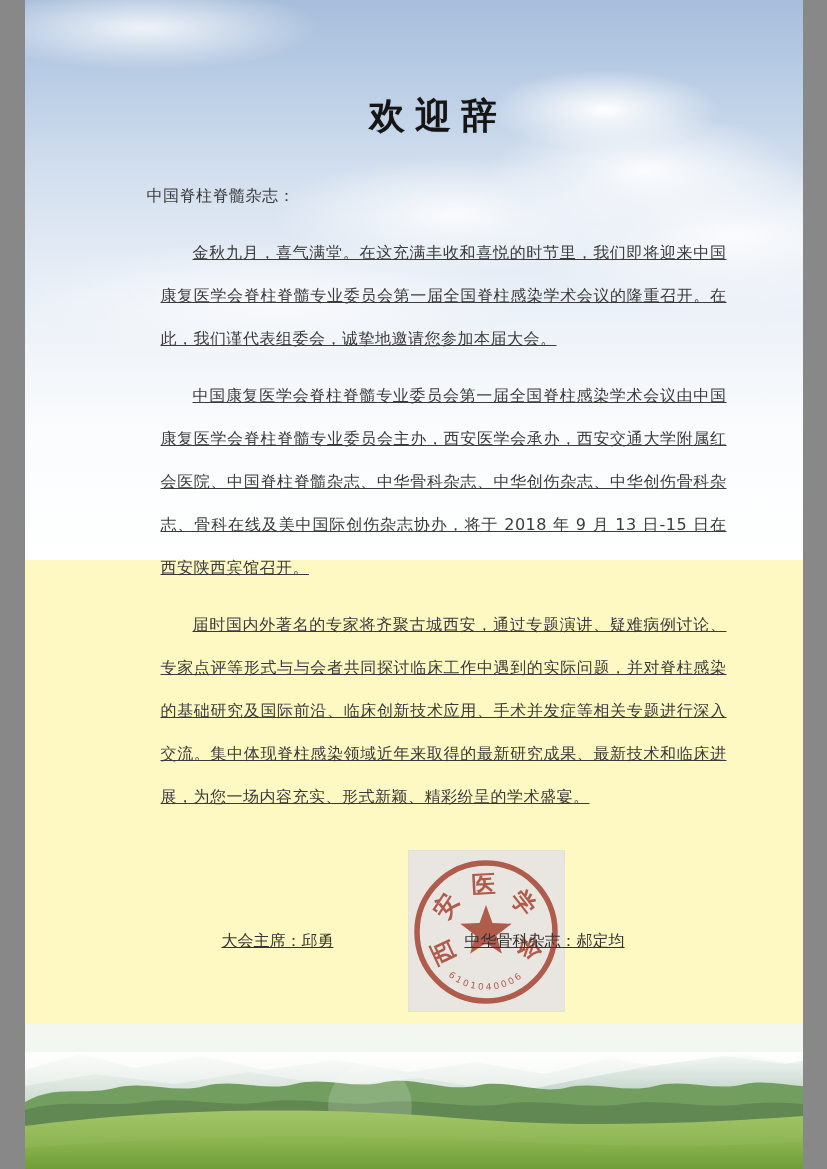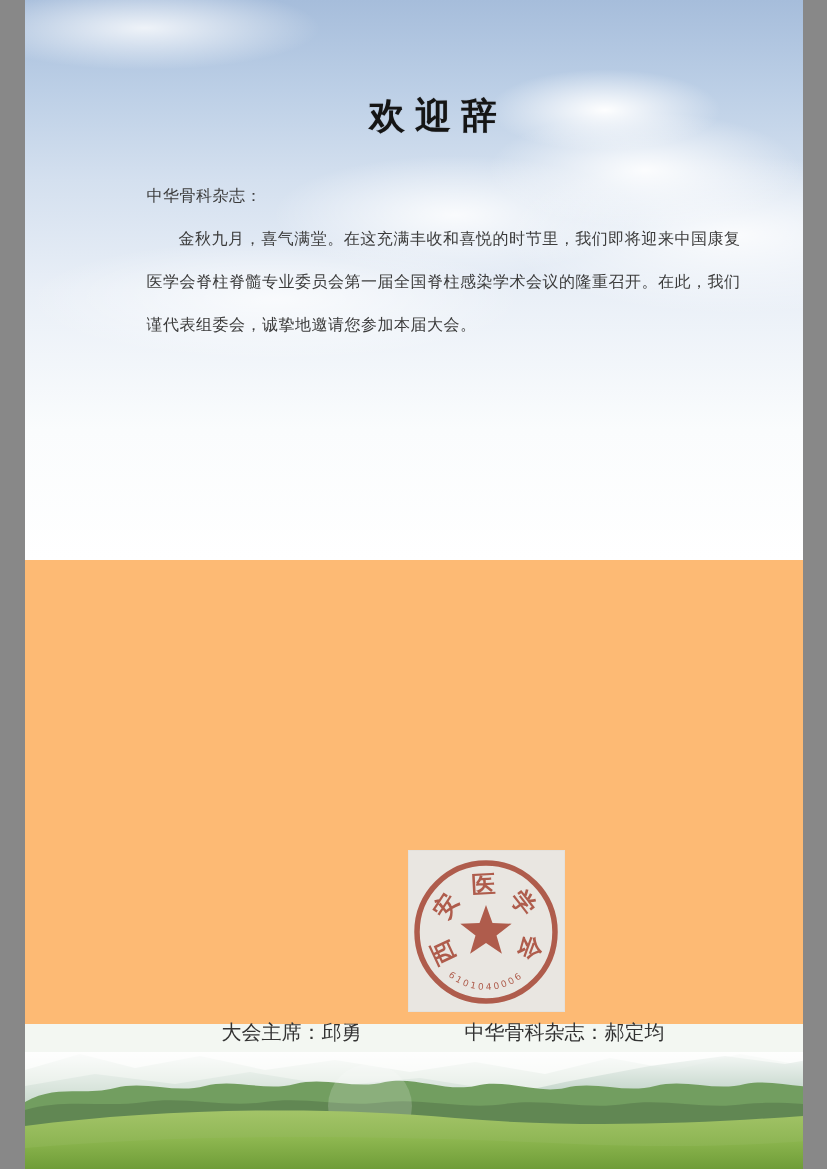--- a/index.html
+++ b/index.html
@@ -2,21 +2,21 @@
 <html style="--sky-top: #a9bedb; --text: #3b3b3b; --seal-red: #a84a38; --stamp-bg: #e9e6e1;"><head>
 <meta charset="utf-8">
 <style>
   :root{
     --sky-top:#a9bedb; --text:#3b3b3b; --seal-red:#a84a38; --stamp-bg:#e9e6e1;
   }
   *{margin:0;padding:0;box-sizing:border-box;}
   html,body{background:#888;}
   .page{
     position:relative;width:778px;height:1169px;margin:0 auto;
-    background:#fdba74;overflow:hidden;
+    background:#fef9c3;overflow:hidden;
     font-family:"DejaVu Sans","Liberation Sans",sans-serif;
     color:var(--text);
   }
   
   .sky{
     position:absolute;left:0;top:0;width:827px;height:560px;
     background:
       radial-gradient(ellipse 170px 60px at 580px 110px, rgba(255,255,255,.98) 0%, rgba(255,255,255,0) 68%),
       radial-gradient(ellipse 230px 85px at 620px 170px, rgba(255,255,255,.92) 0%, rgba(255,255,255,0) 68%),
       radial-gradient(ellipse 320px 110px at 710px 235px, rgba(255,255,255,.85) 0%, rgba(255,255,255,0) 72%),
@@ -34,23 +34,23 @@
     font-family:"DejaVu Serif","Liberation Serif",serif;
     font-size:36px;font-weight:700;letter-spacing:10px;color:#151515;
     text-shadow:0 0 1px rgba(0,0,0,.35);
   }
   
   .letter{
     position:absolute;left:122px;top:174px;width:594px;
     font-size:16px;line-height:43px;letter-spacing:.5px;
     text-align:justify;color:#3b3b3b;
   }
-  .letter p.para{text-indent:2em;margin:0;}
+  .letter p.para{text-indent:2em;margin:14px;text-decoration:underline;}
   
-  .sig{position:absolute;top:1019px;font-size:20px;color:#333;z-index:3;white-space:nowrap;}
+  .sig{position:absolute;top:931px;font-size:16px;color:#333;z-index:3;white-space:nowrap;text-decoration:underline;}
   .sig-left{left:197px;}
   .sig-right{left:440px;}
   
   .stamp{
     position:absolute;left:383px;top:850px;width:157px;height:162px;
     background:var(--stamp-bg);z-index:2;
     box-shadow:0 0 0 1px rgba(0,0,0,0.02) inset;
   }
   .stamp svg{display:block;width:157px;height:162px;}
   .seal-ink{fill:var(--seal-red);}
@@ -68,22 +68,24 @@
 </head>
 <body>
 
 <div class="page">
 
   <div class="sky"></div>
 
   <div class="title">欢迎辞</div>
 
   <div class="letter">
-    <p>中华骨科杂志：</p>
+    <p>中国脊柱脊髓杂志：</p>
     <p class="para">金秋九月，喜气满堂。在这充满丰收和喜悦的时节里，我们即将迎来中国康复医学会脊柱脊髓专业委员会第一届全国脊柱感染学术会议的隆重召开。在此，我们谨代表组委会，诚挚地邀请您参加本届大会。</p>
+    <p class="para">中国康复医学会脊柱脊髓专业委员会第一届全国脊柱感染学术会议由中国康复医学会脊柱脊髓专业委员会主办，西安医学会承办，西安交通大学附属红会医院、中国脊柱脊髓杂志、中华骨科杂志、中华创伤杂志、中华创伤骨科杂志、骨科在线及美中国际创伤杂志协办，将于 2018 年 9 月 13 日-15 日在西安陕西宾馆召开。</p>
+    <p class="para">届时国内外著名的专家将齐聚古城西安，通过专题演讲、疑难病例讨论、专家点评等形式与与会者共同探讨临床工作中遇到的实际问题，并对脊柱感染的基础研究及国际前沿、临床创新技术应用、手术并发症等相关专题进行深入交流。集中体现脊柱感染领域近年来取得的最新研究成果、最新技术和临床进展，为您一场内容充实、形式新颖、精彩纷呈的学术盛宴。</p>
   </div>
 
   <div class="stamp">
     <svg viewBox="0 0 157 162">
       <g opacity="0.88">
         <circle class="seal-ring" cx="78" cy="82" r="69"></circle>
         <polygon class="seal-ink" points="78,55 84.5,73.1 103.7,73.7 88.5,85.4 93.9,103.8 78,93 62.1,103.8 67.5,85.4 52.3,73.7 71.5,73.1"></polygon>
         <text class="seal-char" x="34.5" y="102.3" transform="rotate(-115 34.5 102.3)">西</text>
         <text class="seal-char" x="37.7" y="55.9" transform="rotate(-57 37.7 55.9)">安</text>
         <text class="seal-char" x="75.5" y="34.1" transform="rotate(-3 75.5 34.1)">医</text>

